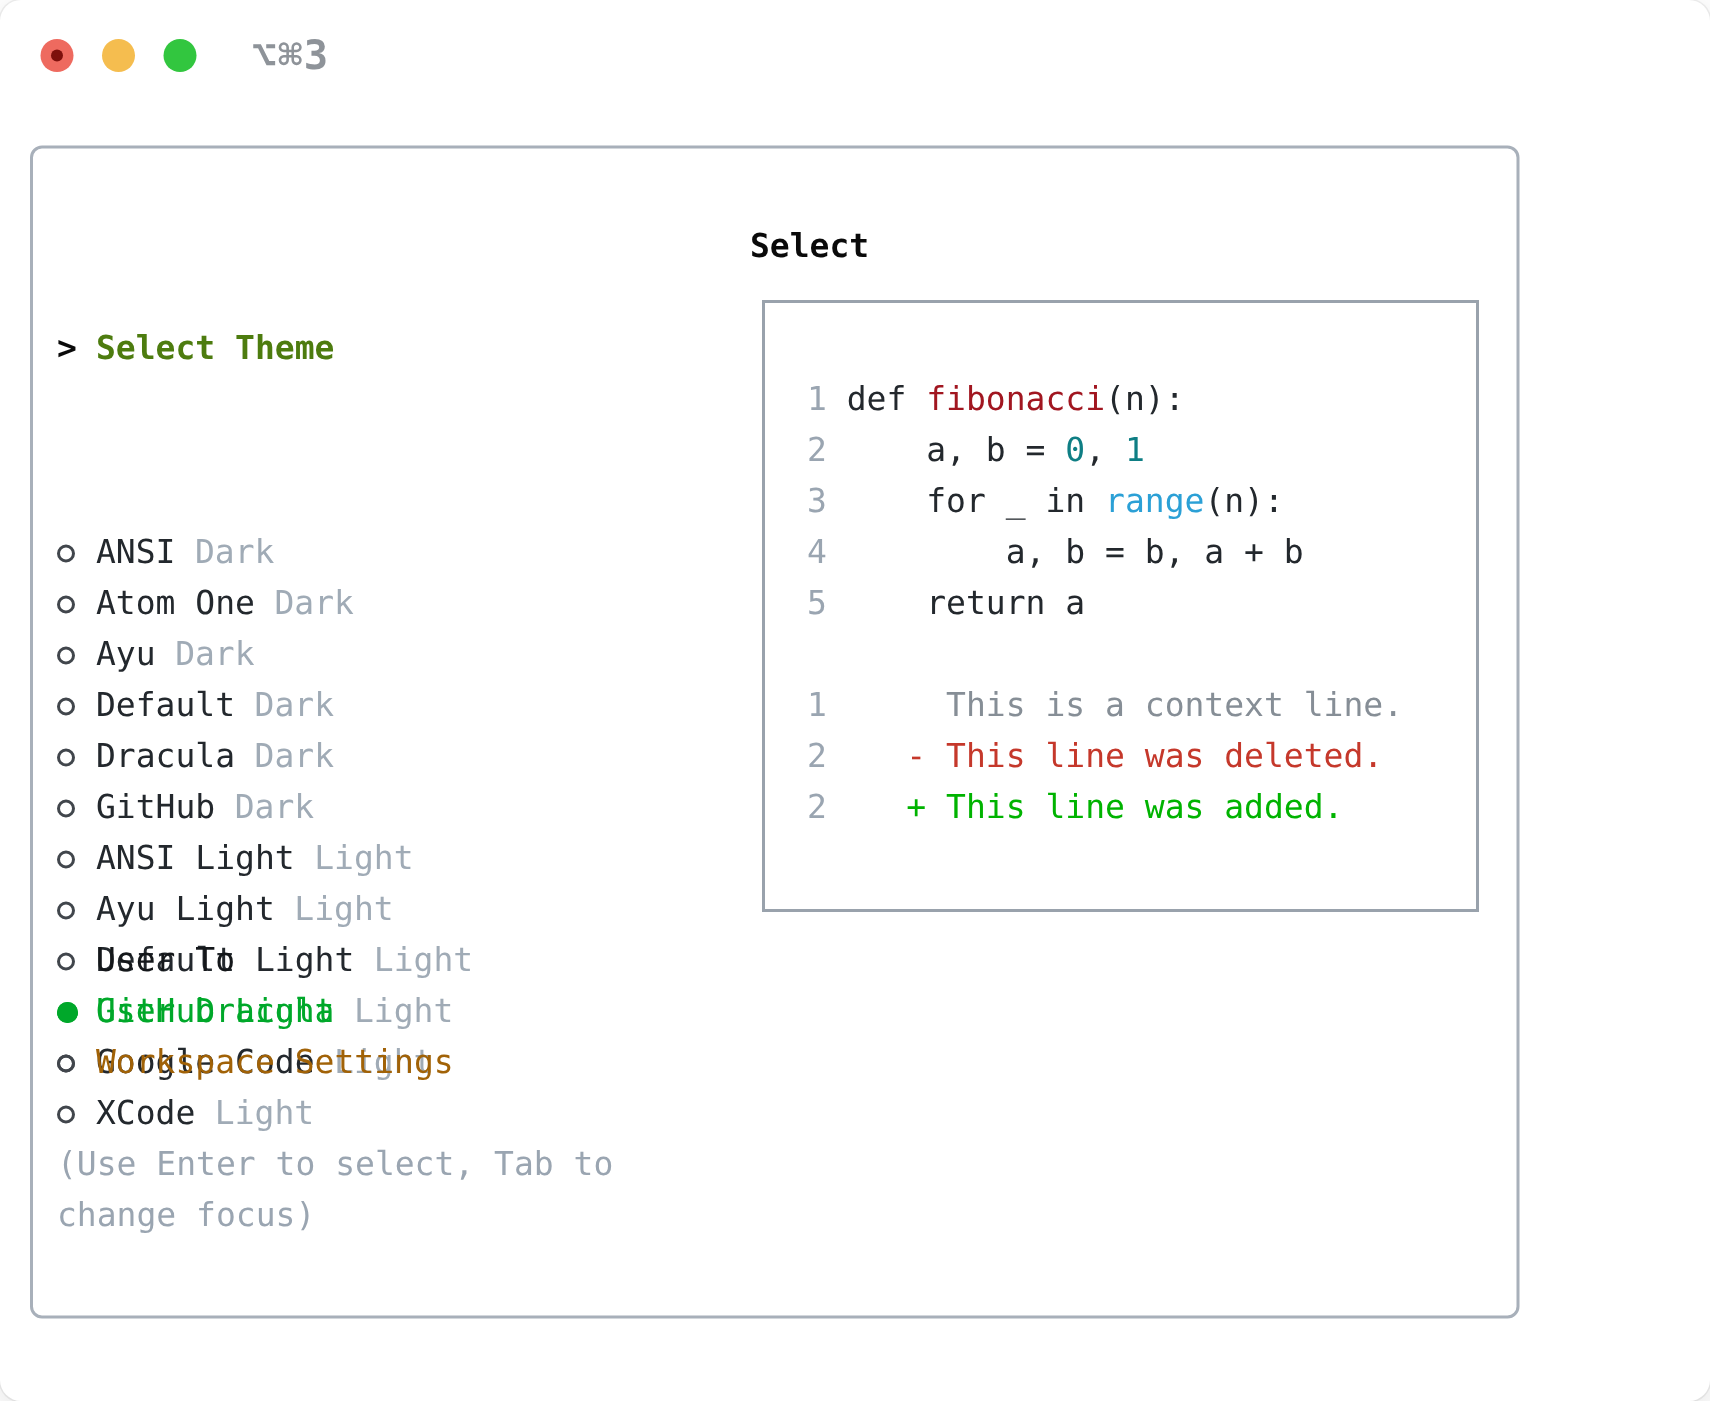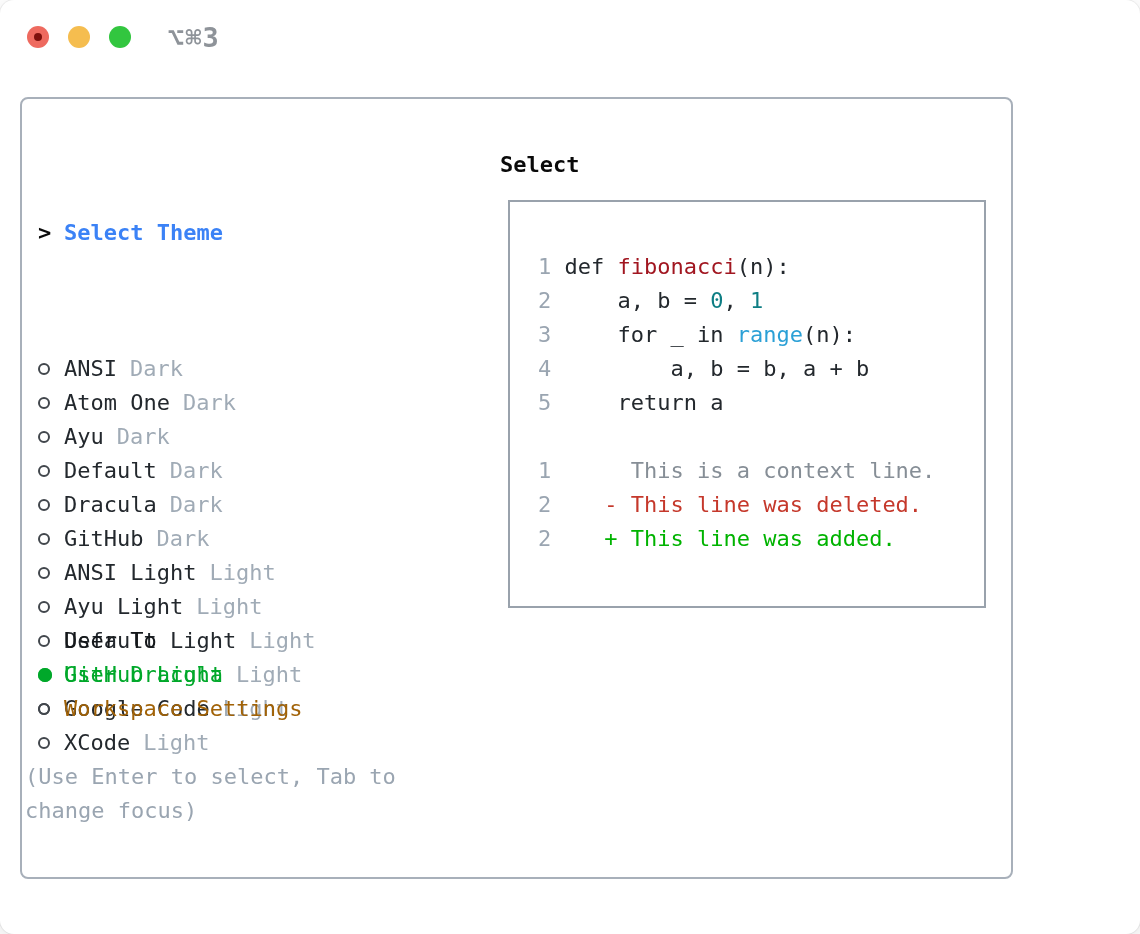--- a/index.html
+++ b/index.html
@@ -82,33 +82,33 @@
     border: 2px solid #41464c;
     border-radius: 50%;
     box-sizing: border-box;
     display: inline-block;
   }
   .radio-dot {
     width: 14px; height: 14px;
     border-radius: 50%;
     display: inline-block;
   }
-  .hdr { font-weight: bold; color: #3b82f6; }
+  .hdr { font-weight: bold; color: #4d7c0f; }
   .theme-name { color: #23282d; }
   .suffix { margin-left: 13px; }
   .apply-col {
     position: absolute;
     left: 38px; top: 624px;
     font-size: 22px;
     line-height: 34px;
   }
   .apply-title { color: #14171a; padding-left: 26px; height: 34px; line-height: 34px; }
   .help {
     position: absolute;
-    left: 25px; top: 760px;
+    left: 38px; top: 760px;
     font-size: 22px;
     line-height: 34px;
     white-space: pre;
   }
   
   .preview-title {
     position: absolute;
     left: 500px; top: 148px;
     font-size: 22px;
     line-height: 34px;

